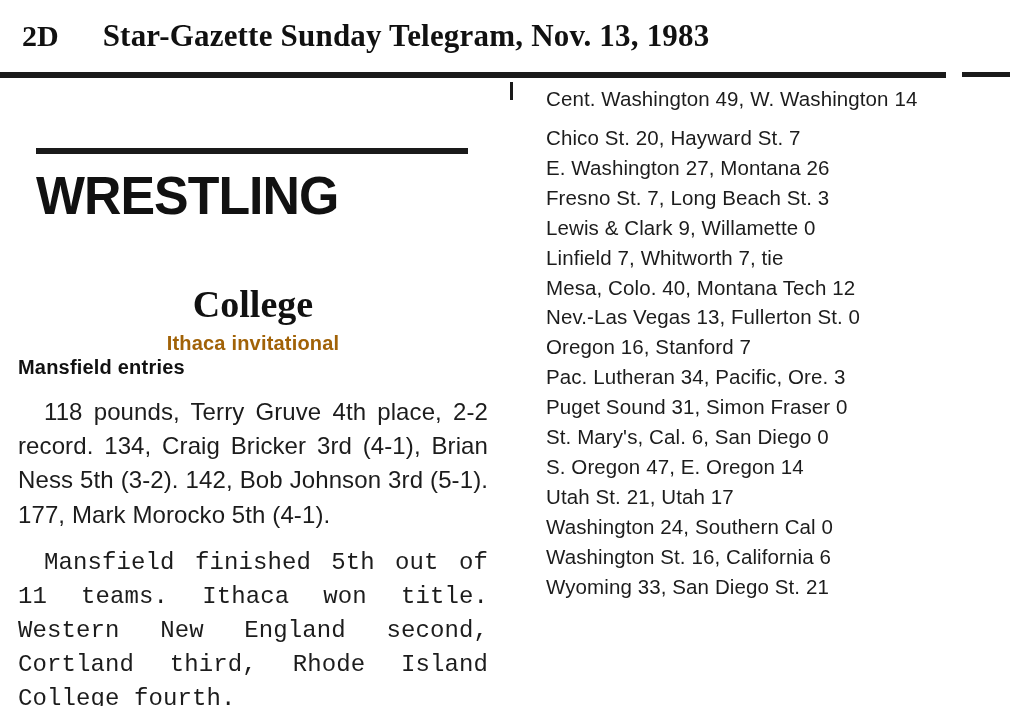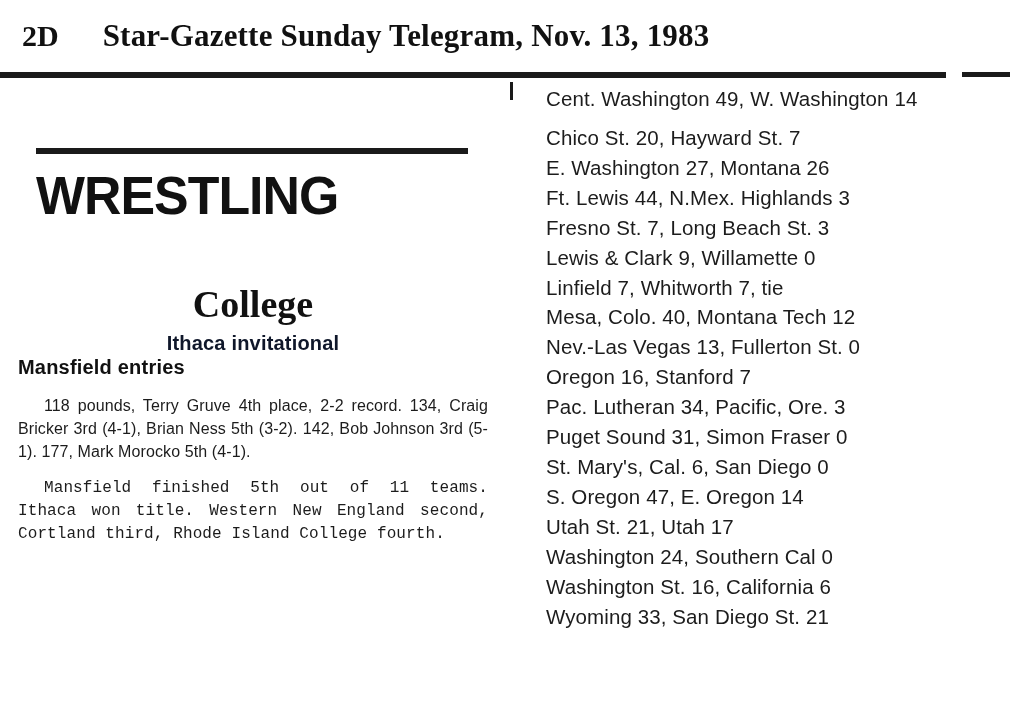--- a/index.html
+++ b/index.html
@@ -101,33 +101,33 @@
     margin: 58px 0 0 0;
     color: #111;
   }
   .sub-head2 {
     font-family: "Liberation Sans", sans-serif;
     font-weight: bold;
     font-size: 20px;
     text-align: center;
     margin: 6px 0 0 0;
     letter-spacing: 0.2px;
-    color: #0f172a;
+    color: #a16207;
   }
   .sub-head3 {
     font-family: "Liberation Sans", sans-serif;
     font-weight: bold;
     font-size: 20px;
     margin: 1px 0 0 0;
     letter-spacing: 0.2px;
     color: #111;
   }
   .body-par {
     font-family: "Liberation Sans", sans-serif;
-    font-size: 16px;
+    font-size: 24px;
     line-height: 1.42;
     text-align: justify;
     margin: 16px 0 0 0;
     text-indent: 26px;
     color: #1c1c1c;
     letter-spacing: 0.1px;
   }
   .body-par.second {
     margin-top: 14px;
     font-family: Liberation Mono, monospace;
@@ -176,21 +176,20 @@
   <div class="sub-head2">Ithaca invitational</div>
   <div class="sub-head3">Mansfield entries</div>
   <p class="body-par">118 pounds, Terry Gruve 4th place, 2-2 record. 134, Craig Bricker 3rd (4-1), Brian Ness 5th (3-2). 142, Bob Johnson 3rd (5-1). 177, Mark Morocko 5th (4-1).</p>
   <p class="body-par second">Mansfield finished 5th out of 11 teams. Ithaca won title. Western New England second, Cortland third, Rhode Island College fourth.</p>
 </div>
 
 <div class="col-right">
   <div class="score-line wrap first gap-after">Cent. Washington 49, W. Washington 14</div>
   <div class="score-line">Chico St. 20, Hayward St. 7</div>
   <div class="score-line">E. Washington 27, Montana 26</div>
-  <div class="score-line">Ft. Lewis 44, N.Mex. Highlands 3</div>
   <div class="score-line">Fresno St. 7, Long Beach St. 3</div>
   <div class="score-line">Lewis &amp; Clark 9, Willamette 0</div>
   <div class="score-line">Linfield 7, Whitworth 7, tie</div>
   <div class="score-line">Mesa, Colo. 40, Montana Tech 12</div>
   <div class="score-line">Nev.-Las Vegas 13, Fullerton St. 0</div>
   <div class="score-line">Oregon 16, Stanford 7</div>
   <div class="score-line">Pac. Lutheran 34, Pacific, Ore. 3</div>
   <div class="score-line">Puget Sound 31, Simon Fraser 0</div>
   <div class="score-line">St. Mary's, Cal. 6, San Diego 0</div>
   <div class="score-line">S. Oregon 47, E. Oregon 14</div>

